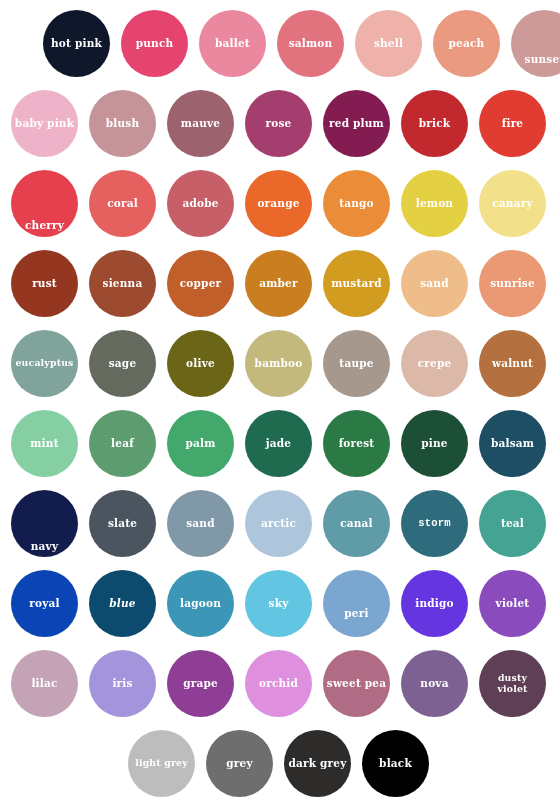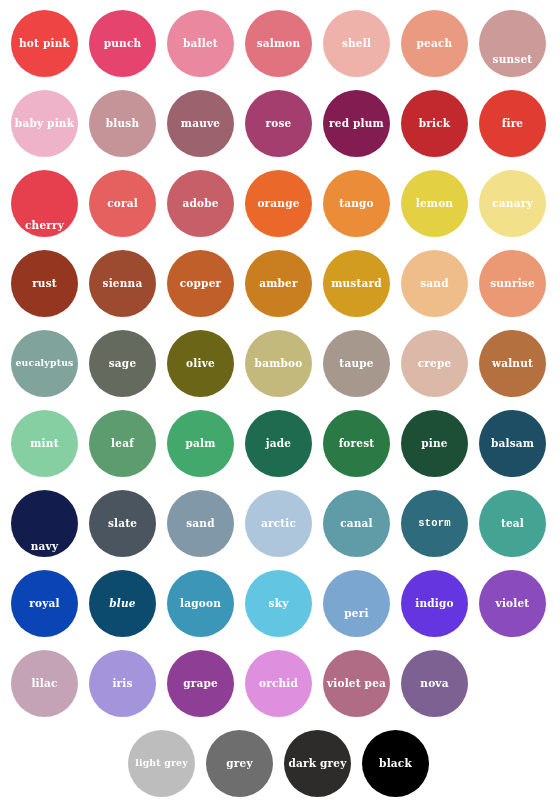--- a/index.html
+++ b/index.html
@@ -62,21 +62,21 @@
 
   .swatch-label.small {
     font-size: 9.3px;
   }
 </style>
 </head>
 <body>
 
 <div id="swatch-grid" style="background: rgb(255, 255, 255);">
     <div class="swatch-row">
-      <div class="swatch" title="hot pink" style="background: #ef4444;">
+      <div class="swatch" title="hot pink" style="background: #0f172a; margin-left: 32px;">
         <span class="swatch-label" style="color: rgb(255, 255, 255);">hot pink</span>
       </div>
       <div class="swatch" title="punch" style="background: rgb(229, 68, 111);">
         <span class="swatch-label" style="color: rgb(255, 255, 255);">punch</span>
       </div>
       <div class="swatch" title="ballet" style="background: rgb(233, 136, 158);">
         <span class="swatch-label" style="color: rgb(255, 255, 255);">ballet</span>
       </div>
       <div class="swatch" title="salmon" style="background: rgb(225, 115, 127);">
         <span class="swatch-label" style="color: rgb(255, 255, 255);">salmon</span>
@@ -259,24 +259,27 @@
       <div class="swatch" title="iris" style="background: rgb(163, 148, 220);">
         <span class="swatch-label" style="color: rgb(255, 255, 255);">iris</span>
       </div>
       <div class="swatch" title="grape" style="background: rgb(142, 62, 148);">
         <span class="swatch-label" style="color: rgb(255, 255, 255);">grape</span>
       </div>
       <div class="swatch" title="orchid" style="background: rgb(222, 144, 222);">
         <span class="swatch-label" style="color: rgb(255, 255, 255);">orchid</span>
       </div>
       <div class="swatch" title="sweet pea" style="background: rgb(176, 108, 133);">
-        <span class="swatch-label" style="color: rgb(255, 255, 255);">violet pea</span>
+        <span class="swatch-label" style="color: rgb(255, 255, 255);">sweet pea</span>
       </div>
       <div class="swatch" title="nova" style="background: rgb(126, 97, 147);">
         <span class="swatch-label" style="color: rgb(255, 255, 255);">nova</span>
+      </div>
+      <div class="swatch" title="dusty violet" style="background: rgb(94, 63, 85);">
+        <span class="swatch-label small" style="color: rgb(255, 255, 255);">dusty violet</span>
       </div>
     </div>
     <div class="swatch-row row-offset">
       <div class="swatch" title="light grey" style="background: rgb(189, 189, 189);">
         <span class="swatch-label small" style="color: rgb(255, 255, 255);">light grey</span>
       </div>
       <div class="swatch" title="grey" style="background: rgb(110, 110, 110);">
         <span class="swatch-label" style="color: rgb(255, 255, 255);">grey</span>
       </div>
       <div class="swatch" title="dark grey" style="background: rgb(46, 43, 43);">

